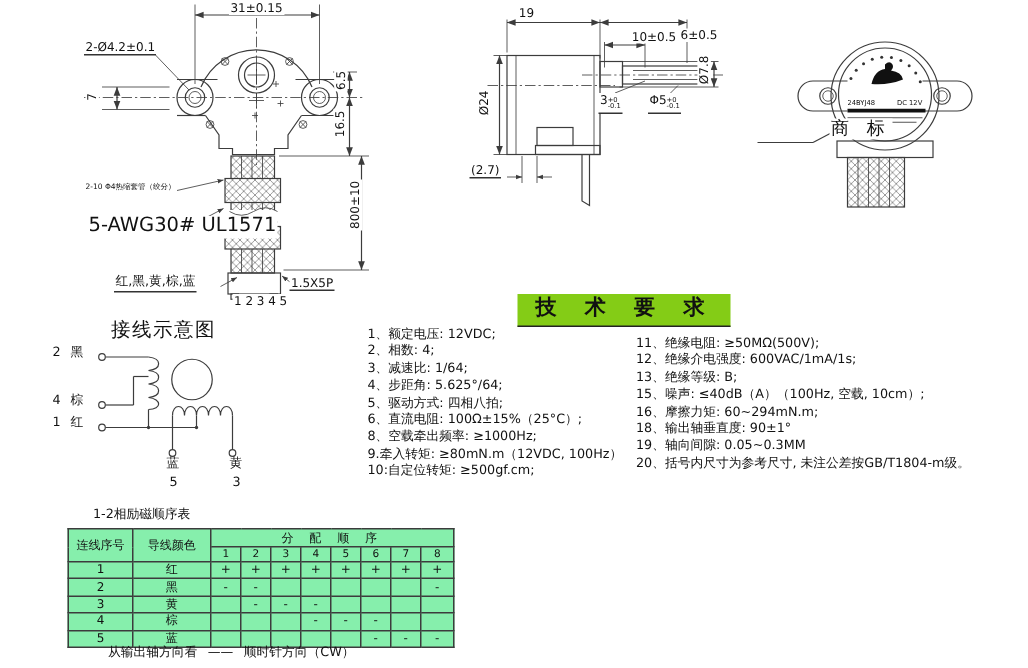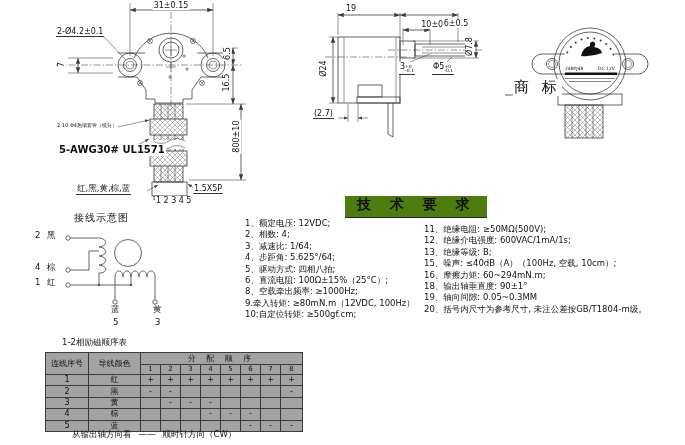--- a/index.html
+++ b/index.html
@@ -9,44 +9,44 @@
   svg .ln{stroke:#3c3c3c;stroke-width:.8;fill:none;}
   svg .th{stroke:#3c3c3c;stroke-width:.55;fill:none;}
   svg .cl{stroke:#3c3c3c;stroke-width:.55;fill:none;stroke-dasharray:7 2 1.5 2;}
   svg .fill{fill:#111;stroke:none;}
   .t{position:absolute;font-size:8px;line-height:1.15;color:#111;white-space:nowrap;background:#fff;padding:0 1px;}
   .nobg{background:transparent;}
   .cx{transform:translateX(-50%);}
   .v{transform:rotate(-90deg);transform-origin:center;}
   .ul{border-bottom:.8px solid #333;}
   .f5{font-size:5px;}
-  .f75{font-size:10px;font-weight:bold;}
+  .f75{font-size:13px;}
   .f85{font-size:8.5px;}
-  .f9{font-size:15px;}
+  .f9{font-size:12px;margin-left:40px;}
   .stack{display:inline-flex;flex-direction:column;font-size:4.5px;line-height:1.05;vertical-align:1.5px;font-style:normal;}
   .stack i{font-style:normal;}
   
   #tech-title{position:absolute;left:345px;top:196px;font-size:14px;font-weight:bold;letter-spacing:7px;
-              border-bottom:1.5px solid #222;padding:0 10px 3px 12px;background:#4d7c0f;}
+              border-bottom:1.5px solid #222;padding:0 10px 3px 12px;background:#84cc16;}
   .techlist{position:absolute;font-size:8.5px;line-height:11.4px;white-space:nowrap;}
   #tech-left{left:245px;top:218px;}
   #tech-right{left:424px;top:224px;}
   
   #seq-wrap{position:absolute;left:45px;top:352px;}
-  table{border-collapse:collapse;table-layout:fixed;width:257px;background:#a3a3a3;}
+  table{border-collapse:collapse;table-layout:fixed;width:257px;background:#86efac;}
   th,td{border:1px solid #3c3c3c;text-align:center;vertical-align:middle;padding:0;
         font-size:8px;font-weight:normal;line-height:1;}
   thead tr:first-child th{height:11px;}
   #steps-row th{height:9px;font-size:7px;}
   tbody td{height:10.4px;}
   .seqh{letter-spacing:4px;}
   #table-title{position:absolute;left:62px;top:337px;font-size:8.5px;}
   #table-footer{position:absolute;left:72px;top:429px;font-size:8.5px;white-space:nowrap;}
   #table-footer span{margin-right:7px;text-align:right;}
-  #wiring-title{position:absolute;left:74px;top:211px;font-size:10px;letter-spacing:1px;}
+  #wiring-title{position:absolute;left:74px;top:211px;font-size:13px;letter-spacing:1px;}
 </style>
 </head>
 <body>
 
 <div id="sheet">
 
   <svg style="left:0;top:0;" width="260" height="212" viewBox="0 0 260 212">
     <defs>
       <marker id="fa" viewBox="0 0 10 10" refX="9" refY="5" markerWidth="8" markerHeight="8" orient="auto-start-reverse">
         <path d="M0,1.5 L9,5 L0,8.5 z" fill="#3c3c3c"></path>
@@ -272,21 +272,21 @@
   <span class="t v" style="left:217px;top:78px;">16.5</span>
   <span class="t v" style="left:220px;top:132px;">800±10</span>
   <span class="t f5" style="left:56px;top:123px;">2-10 Φ4热缩套管（绞分）</span>
   <span class="t f75" style="left:58px;top:144px;">5-AWG30# UL1571</span>
   <span class="t f85 ul" style="left:76px;top:184px;">红,黑,黄,棕,蓝</span>
   <span class="t ul" style="left:193px;top:184px;">1.5X5P</span>
   <span class="t" style="left:155px;top:196px;letter-spacing:2.5px;">12345</span>
 
   <span class="t cx" style="left:351px;top:4px;">19</span>
   <span class="t cx" style="left:436px;top:20px;">10±0.5</span>
-  <span class="t cx" style="left:456px;top:19px;text-align:right;">6±0.5</span>
+  <span class="t cx" style="left:466px;top:19px;text-align:right;">6±0.5</span>
   <span class="t v" style="left:314px;top:64px;">Ø24</span>
   <span class="t v" style="left:459px;top:42px;">Ø7.8</span>
   <span class="t ul" style="left:399px;top:62px;"><span>3</span><span class="stack">
         <i>+0</i>
         <i>-0.1</i>
       </span></span>
   <span class="t ul" style="left:432px;top:62px;"><span>Φ5</span><span class="stack">
         <i>+0</i>
         <i>-0.1</i>
       </span></span>

